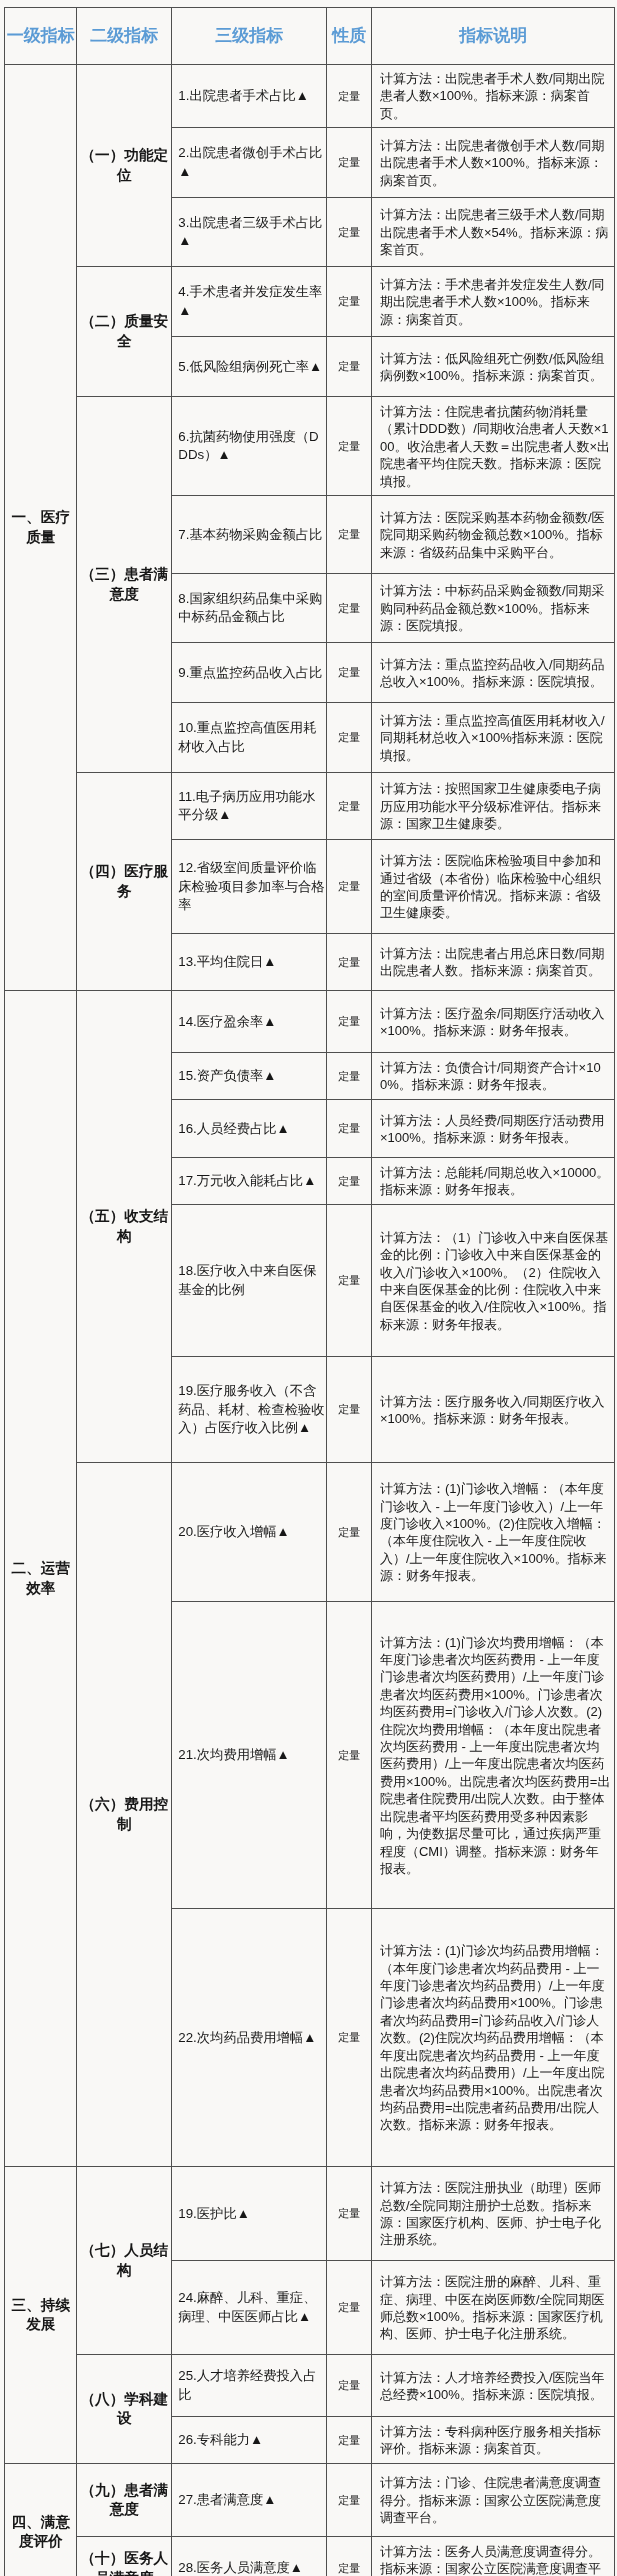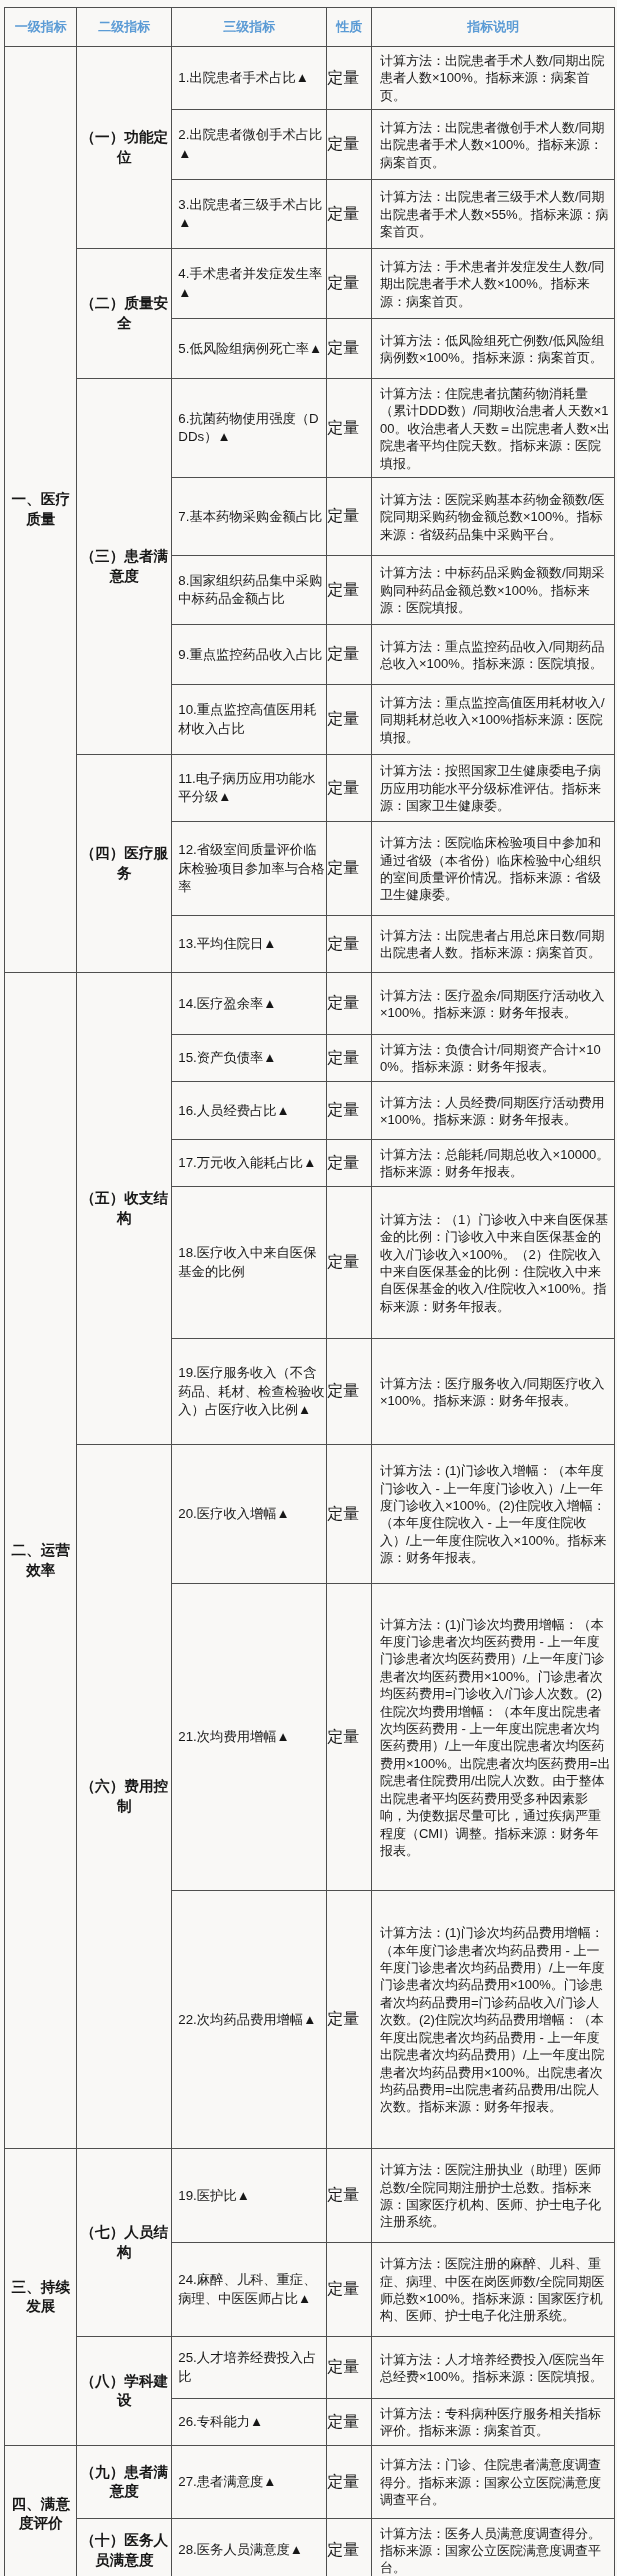--- a/index.html
+++ b/index.html
@@ -23,44 +23,44 @@
     background:transparent;
   }
   th,td{
     border:0.9px solid var(--border);
     word-break:break-all;
     overflow:hidden;
   }
   th{
     color:var(--header-blue);
     font-weight:bold;
-    font-size:13px;
+    font-size:17px;
     height:24px;
     text-align:center;
     vertical-align:middle;
-    padding:7px 0;
+    padding:16px 0;
   }
   td.c1,td.c2{
     font-weight:bold;
     font-size:14.6px;
     text-align:center;
     vertical-align:middle;
     line-height:1.35;
     padding:1.7px 2.6px;
   }
   td.c3{
     font-size:13.3px;
     text-align:left;
     vertical-align:middle;
     line-height:1.42;
     padding:3.4px 1.7px 3.4px 6px;
   }
   td.c4{
-    font-size:16px;
-    text-align:left;
+    font-size:11px;
+    text-align:center;
     vertical-align:middle;
     padding:0;
   }
   td.c5{
     font-size:13px;
     text-align:left;
     vertical-align:middle;
     line-height:1.34;
     padding:5.2px 2.6px 5.2px 7.7px;
   }
@@ -94,21 +94,21 @@
         <td class="c5">计算方法：出院患者手术人数/同期出院患者人数×100%。指标来源：病案首页。</td>
       </tr>
       <tr style="height: 70px;">
         <td class="c3">2.出院患者微创手术占比▲</td>
         <td class="c4">定量</td>
         <td class="c5">计算方法：出院患者微创手术人数/同期出院患者手术人数×100%。指标来源：病案首页。</td>
       </tr>
       <tr style="height: 69px;">
         <td class="c3">3.出院患者三级手术占比▲</td>
         <td class="c4">定量</td>
-        <td class="c5">计算方法：出院患者三级手术人数/同期出院患者手术人数×55%。指标来源：病案首页。</td>
+        <td class="c5">计算方法：出院患者三级手术人数/同期出院患者手术人数×54%。指标来源：病案首页。</td>
       </tr>
       <tr style="height: 70px;">
         <td class="c2" rowspan="2">（二）质量安全</td>
         <td class="c3">4.手术患者并发症发生率▲</td>
         <td class="c4">定量</td>
         <td class="c5">计算方法：手术患者并发症发生人数/同期出院患者手术人数×100%。指标来源：病案首页。</td>
       </tr>
       <tr style="height: 60px;">
         <td class="c3">5.低风险组病例死亡率▲</td>
         <td class="c4">定量</td>

